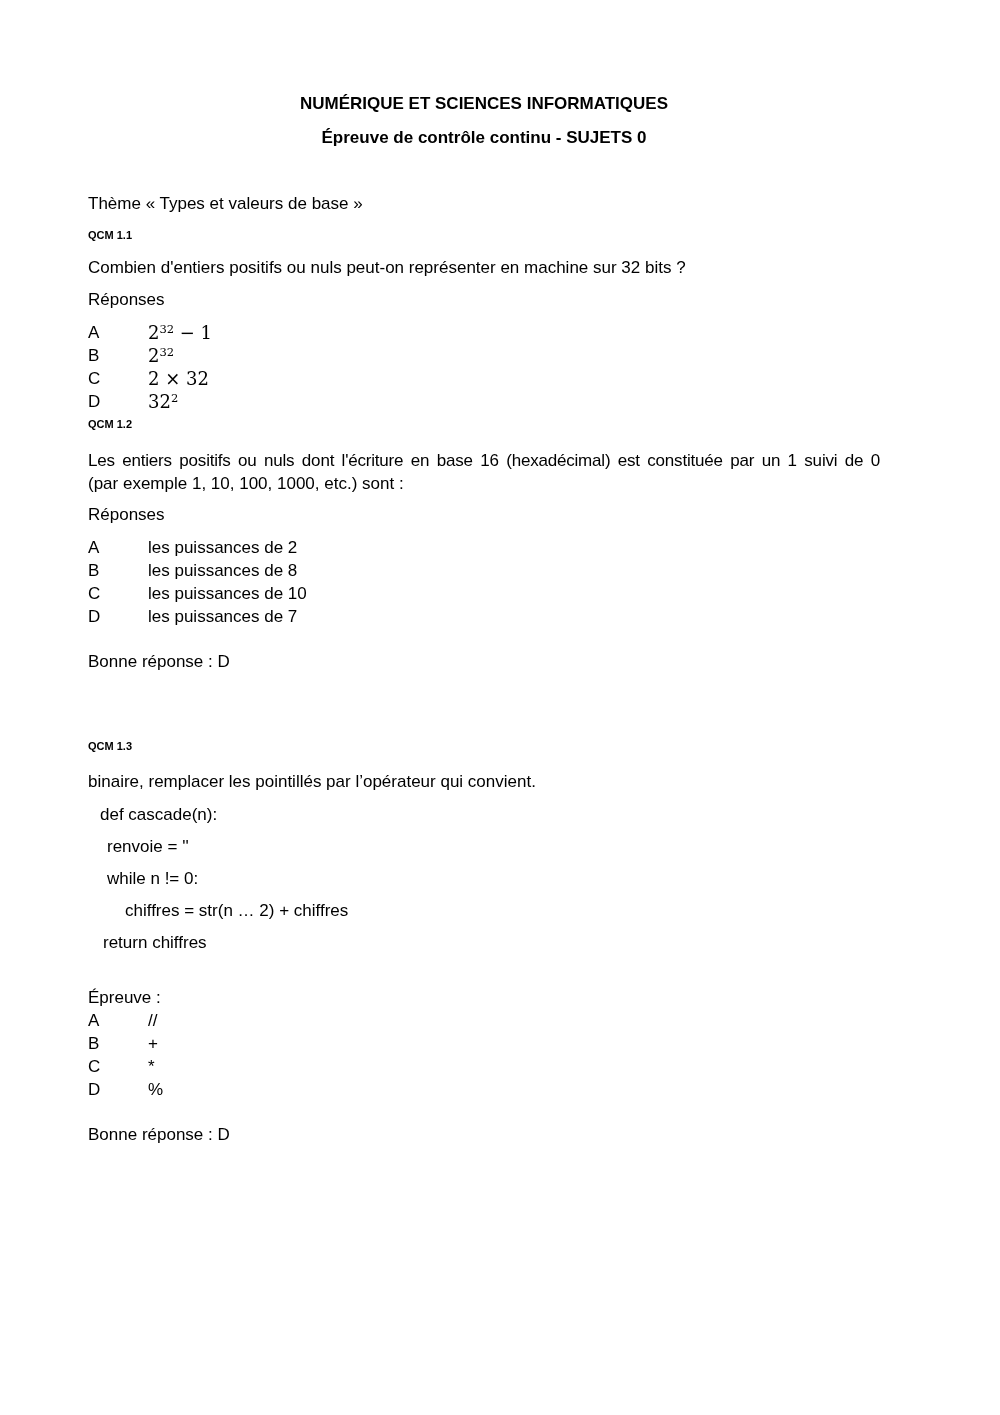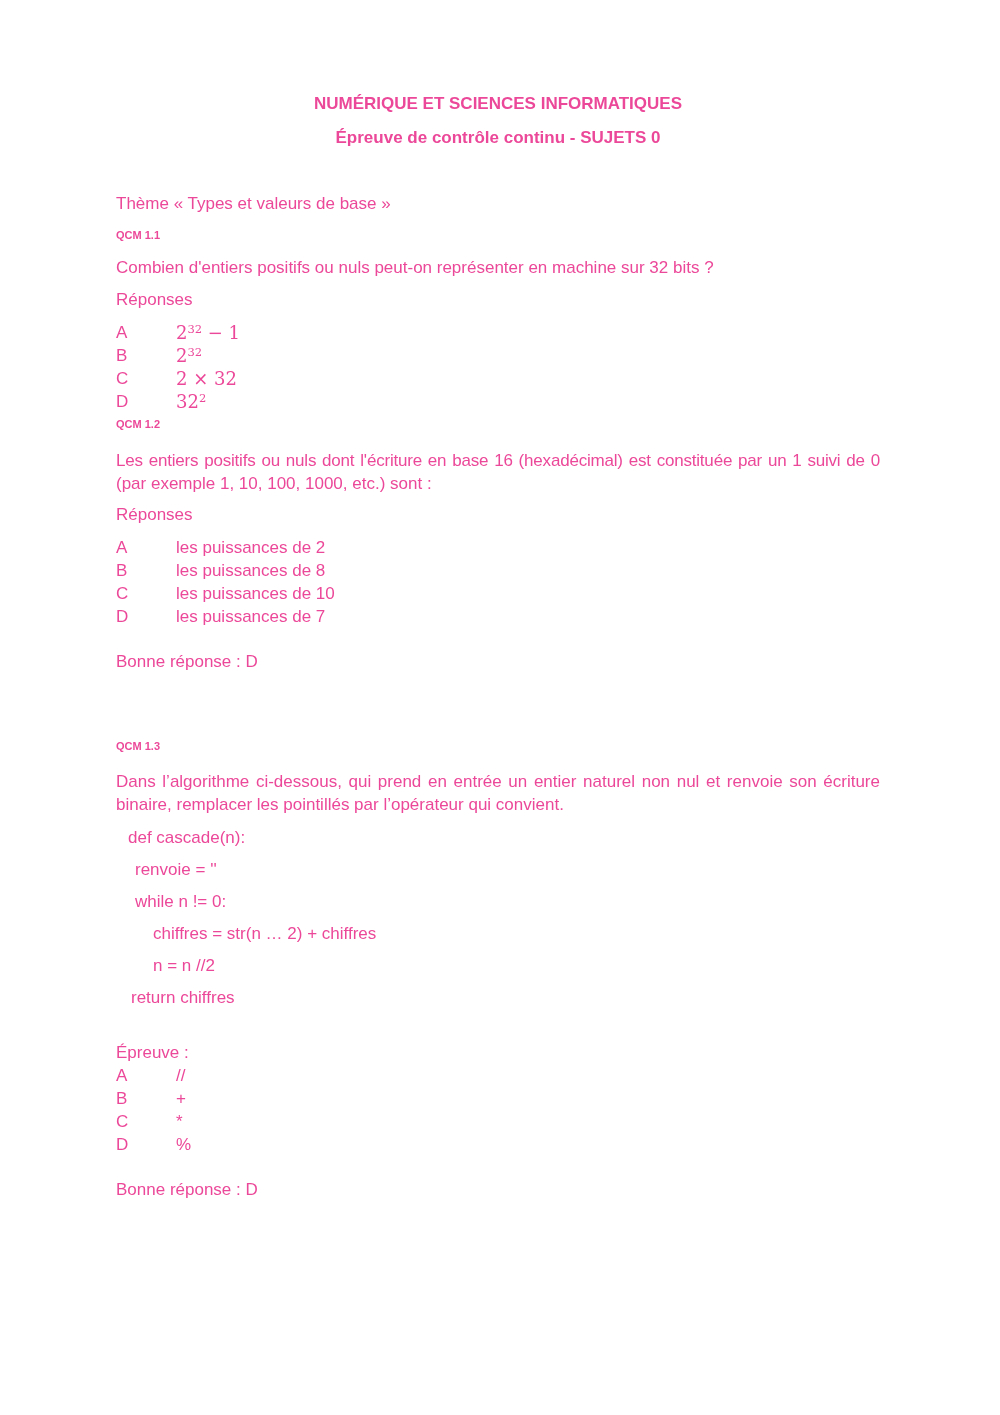--- a/index.html
+++ b/index.html
@@ -6,25 +6,25 @@
     margin: 0;
     padding: 0;
     background: #ffffff;
   }
   .page {
     position: relative;
     width: 1000px;
     height: 1415px;
     box-sizing: border-box;
     background: #ffffff;
-    padding: 92px 120px 0 116px;
+    padding: 92px 120px 0 88px;
     font-family: "Liberation Sans", sans-serif;
     font-size: 17px;
     line-height: 23px;
-    color: #ec4899;
+    color: #000000;
     overflow: hidden;
   }
   .center { text-align: center; }
 
   .title-line { font-weight: bold; margin: 0 0 11px 0; }
   .subtitle-line { font-weight: bold; margin: 0 0 43px 0; }
   .theme-heading { font-weight: normal; margin: 4px 0 9px 0; }
 
   .qcm-heading { font-weight: bold; font-size: 11px; margin: 0 0 9px 0; }
   .qcm-heading.h2 { margin-bottom: 13px; }
@@ -135,30 +135,28 @@
         <span class="val">les puissances de 7</span>
       </div>
     </div>
 
     <div class="correct gap-after-q2">Bonne réponse : D</div>
   </section>
 
   <section>
     <div class="qcm-heading h3">QCM 1.3</div>
     <div class="question question-q3">
-      <span class="qline jl">Dans l’algorithme ci-dessous, qui prend en entrée un entier naturel non nul et renvoie son écriture</span>
       <span class="qline">binaire, remplacer les pointillés par l’opérateur qui convient.</span>
     </div>
 
     <div class="code-block">
       <div class="code-line ci0">def cascade(n):</div>
       <div class="code-line ci1">renvoie = ''</div>
       <div class="code-line ci1">while n != 0:</div>
       <div class="code-line ci2">chiffres = str(n … 2) + chiffres</div>
-      <div class="code-line ci2">n = n //2</div>
       <div class="code-line cir">return chiffres</div>
     </div>
 
     <div class="responses-label no-gap">Épreuve :</div>
 
     <div class="answers">
       <div class="row">
         <span class="let">A</span>
         <span class="val">//</span>
       </div>

